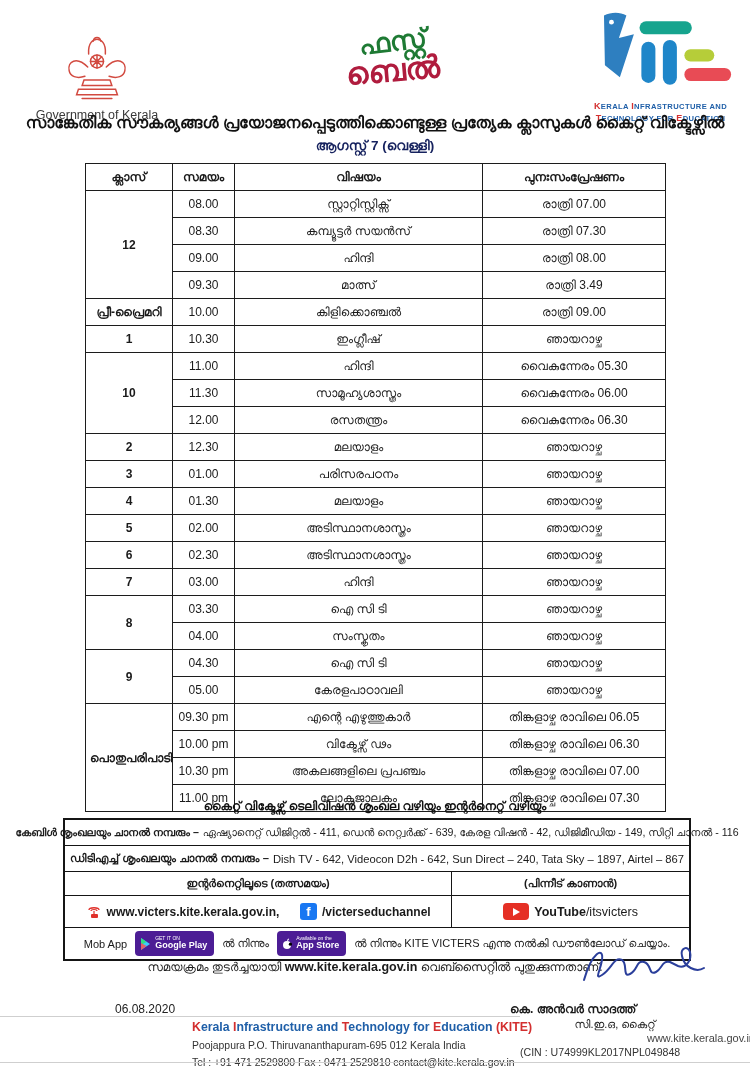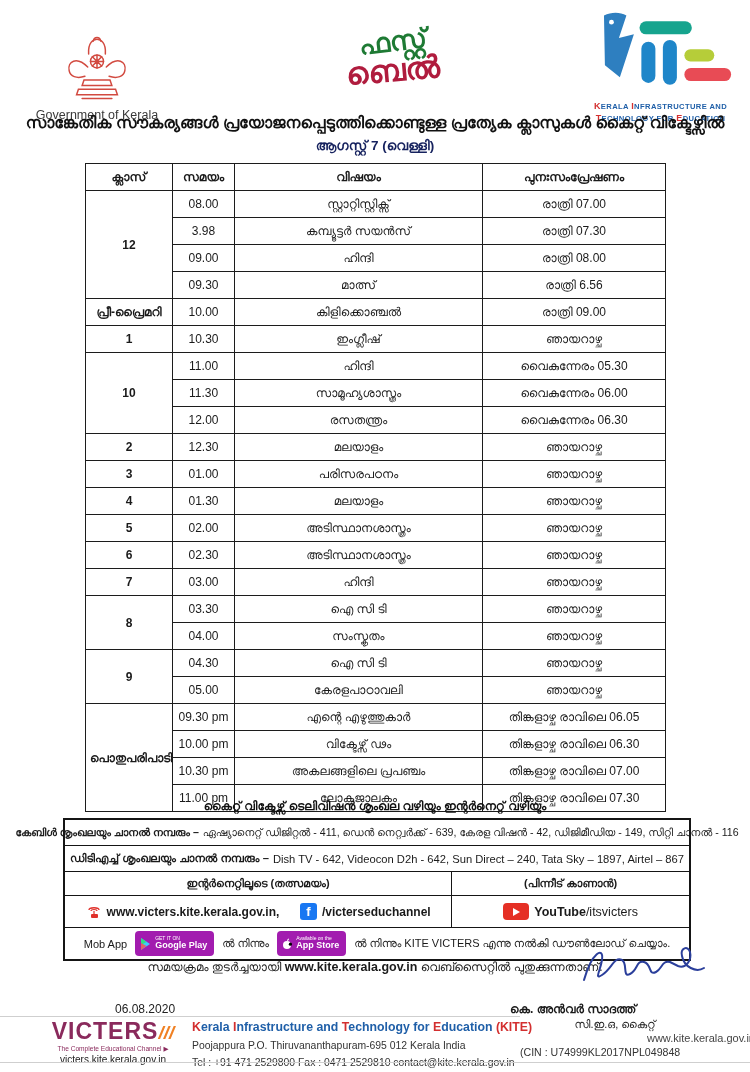--- a/index.html
+++ b/index.html
@@ -61,21 +61,21 @@
   .row-mobapp{height:31px;gap:8px;font-size:11px;}
   .web-icon{width:16px;height:16px;display:inline-block;}
   .fb-icon{width:17px;height:17px;background:#1877f2;border-radius:3px;color:#fff;font-weight:bold;
            font-size:13px;display:inline-flex;align-items:center;justify-content:center;}
   .yt-icon{width:26px;height:17px;background:#e53025;border-radius:4px;display:inline-flex;
            align-items:center;justify-content:center;}
   .yt-icon::after{content:"";border-left:7px solid #fff;border-top:4.5px solid transparent;
            border-bottom:4.5px solid transparent;display:block;}
   .yt-bold{font-weight:bold;font-size:12.5px;}
   .yt-rest{font-size:12.5px;}
-  .badge{background:#a21caf;color:#fff;border-radius:4px;height:21px;padding:2px 7px 2px 5px;
+  .badge{background:#4c1d95;color:#fff;border-radius:4px;height:21px;padding:2px 7px 2px 5px;
          display:inline-flex;align-items:center;gap:4px;}
   .badge .lines{display:flex;flex-direction:column;line-height:1.05;}
   .badge .t{font-size:5px;} .badge .b{font-size:9px;font-weight:bold;}
 
   .update-line{position:absolute;left:0;top:960px;width:750px;text-align:center;font-size:12px;}
   .update-line .url{font-weight:bold;font-size:12.5px;}
 
   .signature{position:absolute;left:578px;top:938px;}
   .sign-date{position:absolute;left:95px;top:1002px;font-size:12px;color:#222;margin-left:20px;}
   .sign-name{position:absolute;left:510px;top:1002px;width:210px;text-align:left;
@@ -159,33 +159,33 @@
       </tr>
     </thead>
     <tbody>
         <tr>
           <td rowspan="4" class="c-class">12</td>
           <td class="c-time">08.00</td>
           <td class="c-subject">സ്റ്റാറ്റിസ്റ്റിക്സ്</td>
           <td class="c-rebroadcast">രാത്രി 07.00</td>
         </tr>
         <tr>
-          <td class="c-time">3.98</td>
+          <td class="c-time">08.30</td>
           <td class="c-subject">കമ്പ്യൂട്ടർ സയൻസ്</td>
           <td class="c-rebroadcast">രാത്രി 07.30</td>
         </tr>
         <tr>
           <td class="c-time">09.00</td>
           <td class="c-subject">ഹിന്ദി</td>
           <td class="c-rebroadcast">രാത്രി 08.00</td>
         </tr>
         <tr>
           <td class="c-time">09.30</td>
           <td class="c-subject">മാത്സ്</td>
-          <td class="c-rebroadcast">രാത്രി 6.56</td>
+          <td class="c-rebroadcast">രാത്രി 3.49</td>
         </tr>
         <tr>
           <td rowspan="1" class="c-class">പ്രീ-പ്രൈമറി</td>
           <td class="c-time">10.00</td>
           <td class="c-subject">കിളിക്കൊഞ്ചൽ</td>
           <td class="c-rebroadcast">രാത്രി 09.00</td>
         </tr>
         <tr>
           <td rowspan="1" class="c-class">1</td>
           <td class="c-time">10.30</td>
@@ -361,25 +361,20 @@
   <div class="signature">
     <svg width="130" height="55" viewBox="0 0 130 55">
       <path d="M6,42 C14,14 26,8 24,22 C22,34 16,42 24,37 C34,31 36,18 44,22 C50,25 44,40 52,36 C60,32 58,22 66,24 C74,26 70,38 78,34 C84,31 84,22 92,24 L100,28 C108,31 114,22 112,14 C110,7 102,10 104,18 C106,29 118,35 126,30" stroke="#2b3f9b" fill="none" stroke-width="2" stroke-linecap="round"></path>
     </svg>
   </div>
   <div class="sign-date">06.08.2020</div>
   <div class="sign-name">കെ. അൻവർ സാദത്ത്</div>
   <div class="sign-title">സി.ഇ.ഒ, കൈറ്റ്</div>
 
   <div class="footer-rule-top"></div>
-  <div class="victers-logo">
-    <div><span class="victers-name">VICTERS</span><span class="victers-slash">///</span></div>
-    <div class="victers-tag">The Complete Educational Channel ▶</div>
-    <div class="victers-url">victers.kite.kerala.gov.in</div>
-  </div>
   <div class="kite-footer">
     <div class="head kite-colorize"><span class="red">K</span>erala <span class="red">I</span>nfrastructure and <span class="red">T</span>echnology for <span class="red">E</span>ducation <span class="red">(KITE)</span></div>
     <div class="addr">Poojappura P.O.  Thiruvananthapuram-695 012  Kerala  India</div>
     <div class="addr">Tel : +91 471 2529800  Fax : 0471 2529810   contact@kite.kerala.gov.in</div>
   </div>
   <div class="site-right">www.kite.kerala.gov.in</div>
   <div class="cin-right">(CIN : U74999KL2017NPL049848</div>
   <div class="footer-rule-bottom"></div>
 
 </div>

